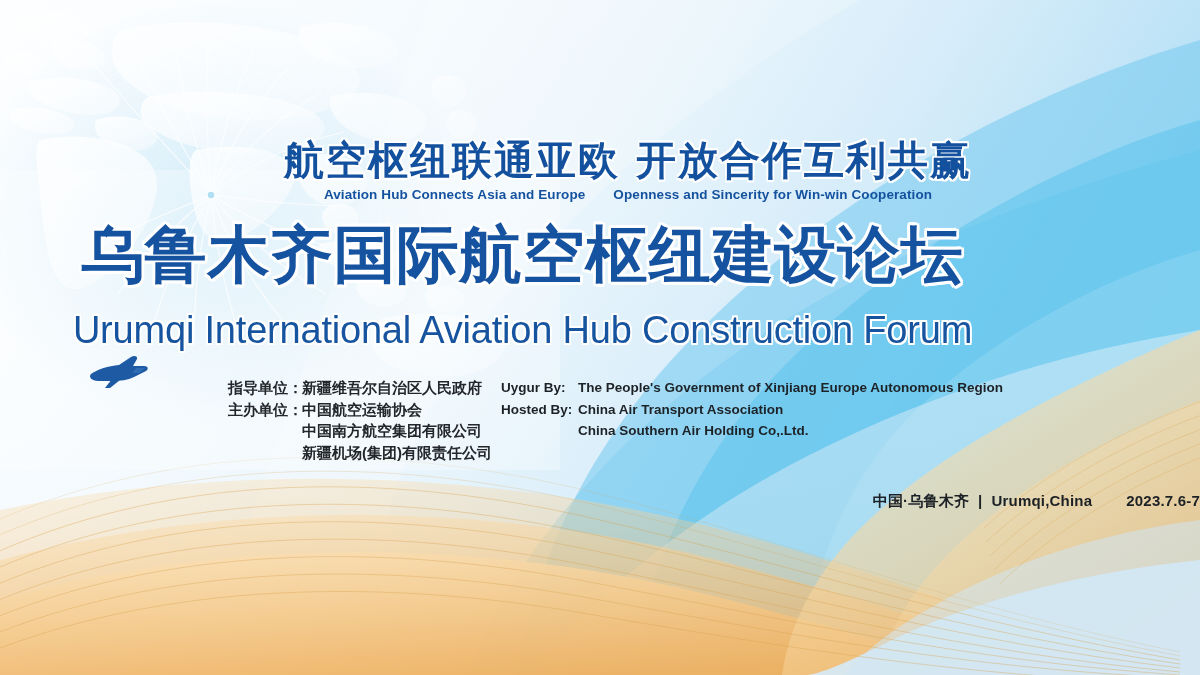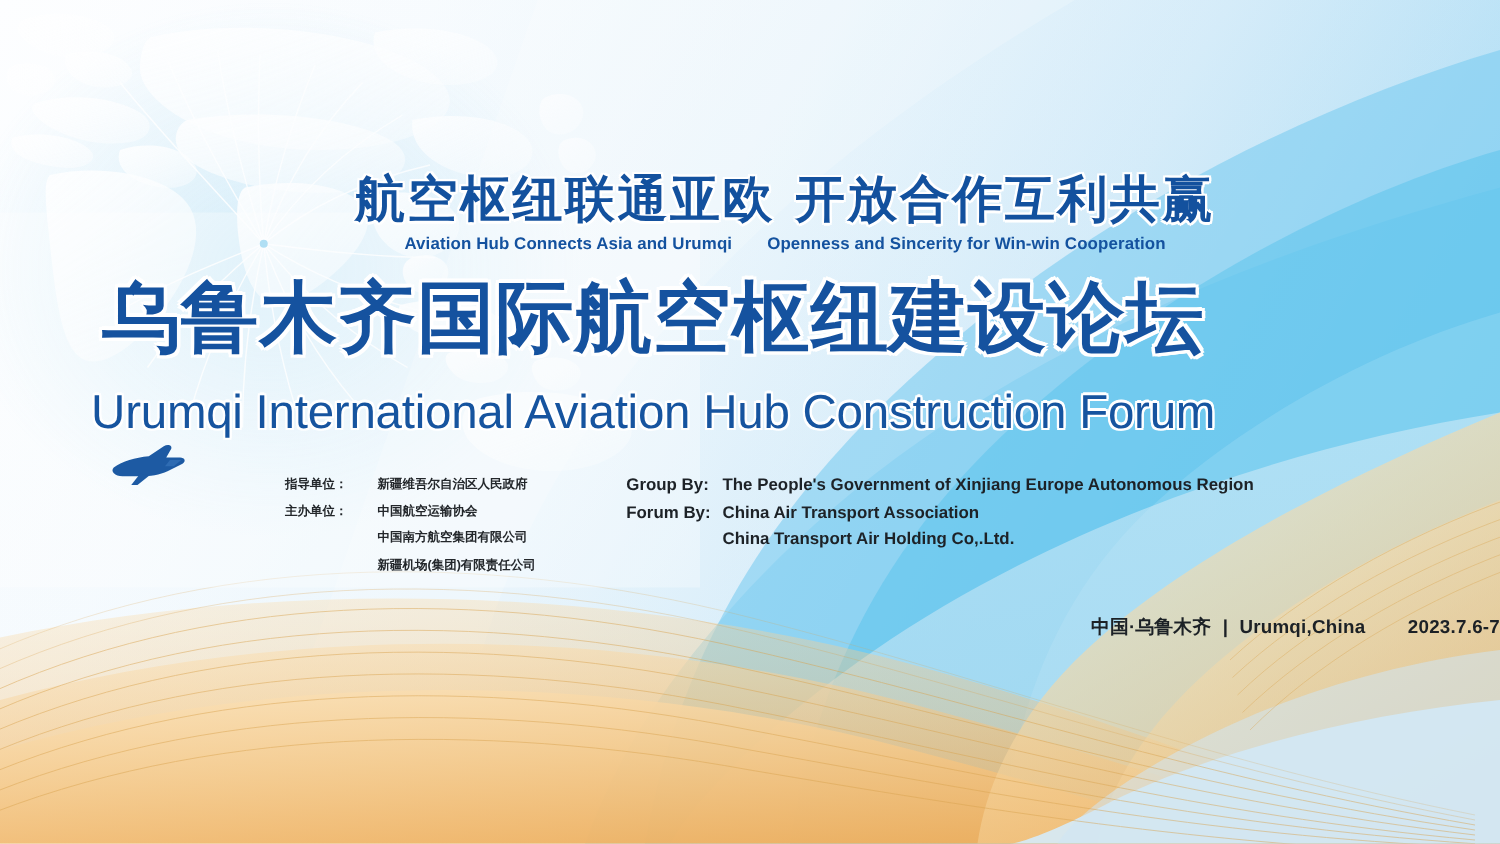--- a/index.html
+++ b/index.html
@@ -57,21 +57,21 @@
       -1.6px -1.6px 0 #ffffff, 1.6px -1.6px 0 #ffffff,
       -1.6px  1.6px 0 #ffffff, 1.6px  1.6px 0 #ffffff,
        0 -1.8px 0 #ffffff, 0 1.8px 0 #ffffff,
       -1.8px 0 0 #ffffff, 1.8px 0 0 #ffffff;
   }
 
   
   .orgs{position:absolute;top:377px;left:0;width:1200px;}
   .org-cn{
     position:absolute;left:228px;top:0;width:280px;
-    font-size:10px;color:#23272b;font-weight:bold;line-height:21.5px;
+    font-size:15px;color:#23272b;font-weight:bold;line-height:21.5px;
   }
   .org-en{
     position:absolute;left:501px;top:0;width:520px;
     font-size:13.5px;color:#1d2227;font-weight:bold;line-height:21.5px;
   }
   .row{display:flex;white-space:nowrap;}
   .lbl-cn{width:74px;flex:0 0 74px;}
   .lbl-en{width:77px;flex:0 0 77px;}
   .indent-cn{padding-left:74px;}
   .indent-en{padding-left:77px;}
@@ -255,21 +255,21 @@
         <path d="M24 24 L17 33 L22 33 L32 25 Z"></path>
         <path d="M48 13 L57 13 L51 18 L44 18 Z" fill="#2f6cb3"></path>
       </g>
     </svg>
 
     <div class="tagline">
       <div class="tagline-cn">
         <span>航空枢纽联通亚欧</span><span class="gap"></span><span>开放合作互利共赢</span>
       </div>
       <div class="tagline-en">
-        <span>Aviation Hub Connects Asia and Urumqi</span><span class="gap2"></span><span>Openness and Sincerity for Win-win Cooperation</span>
+        <span>Aviation Hub Connects Asia and Europe</span><span class="gap2"></span><span>Openness and Sincerity for Win-win Cooperation</span>
       </div>
     </div>
 
     <div class="maintitle">
       <div class="title-cn">乌鲁木齐国际航空枢纽建设论坛</div>
       <div class="title-en">Urumqi International Aviation Hub Construction Forum</div>
     </div>
 
     <div class="orgs">
 
@@ -281,28 +281,28 @@
         <div class="row">
           <span class="lbl-cn">主办单位：</span>
           <span>中国航空运输协会</span>
         </div>
         <div class="indent-cn">中国南方航空集团有限公司</div>
         <div class="indent-cn">新疆机场(集团)有限责任公司</div>
       </div>
 
       <div class="org-en">
         <div class="row">
-          <span class="lbl-en">Group By:</span>
+          <span class="lbl-en">Uygur By:</span>
           <span>The People's Government of Xinjiang Europe Autonomous Region</span>
         </div>
         <div class="row">
-          <span class="lbl-en">Forum By:</span>
+          <span class="lbl-en">Hosted By:</span>
           <span>China Air Transport Association</span>
         </div>
-        <div class="indent-en">China Transport Air Holding Co,.Ltd.</div>
+        <div class="indent-en">China Southern Air Holding Co,.Ltd.</div>
       </div>
 
     </div>
 
     <div class="footer">
       <span>中国·乌鲁木齐</span><span class="sep"></span><span>|</span><span class="sep"></span><span>Urumqi,China</span><span class="dgap"></span><span>2023.7.6-7</span>
     </div>
 
   </div>
 </div>

